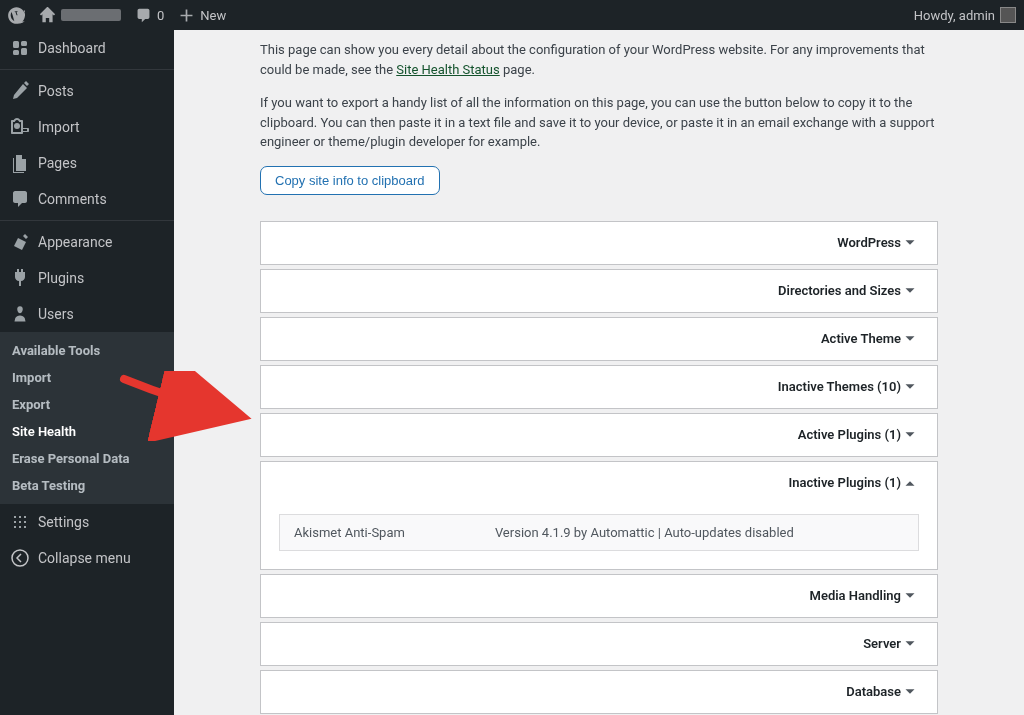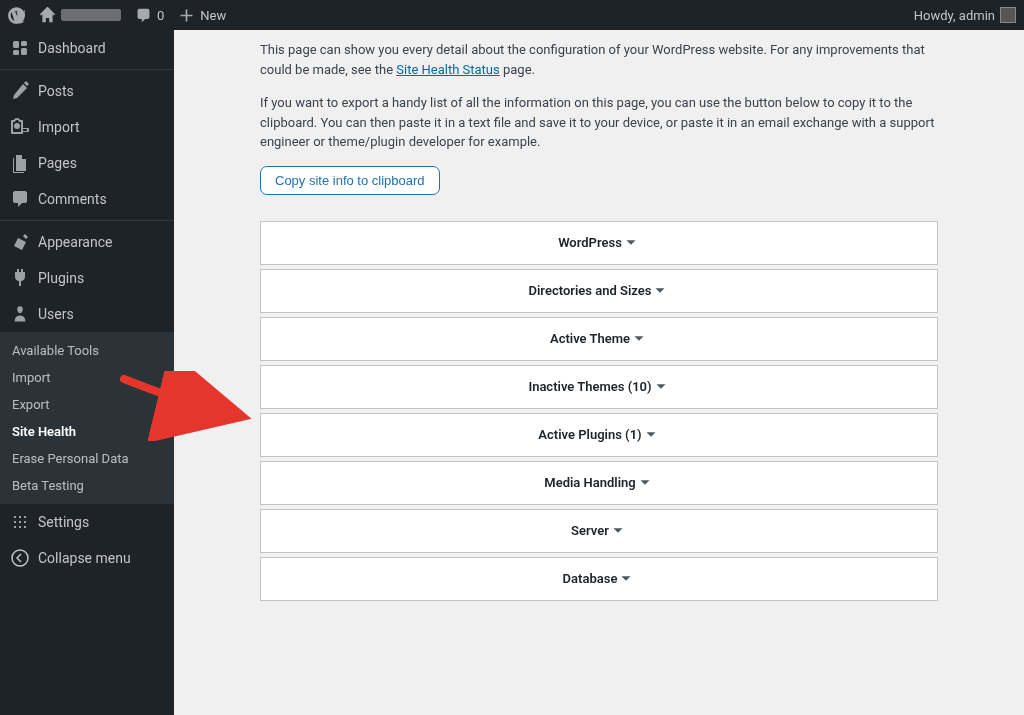--- a/index.html
+++ b/index.html
@@ -63,32 +63,33 @@
       border-right-color: #f0f0f1;
     }
     .menu-item svg { width: 20px; height: 20px; fill: rgba(240,246,252,0.6); flex-shrink: 0; }
     .menu-item.current svg { fill: #fff; }
     .submenu { background: #2c3338; padding: 5px 0; }
     .submenu-item {
       padding: 6px 12px;
       font-size: 13px;
       color: rgba(240,246,252,0.7);
       cursor: pointer;
+      font-weight: bold;
     }
     .submenu-item.current { color: #fff; font-weight: 600; }
     .menu-separator { border-top: 1px solid #32373c; margin: 3px 0; }
     
     .content {
       flex: 1;
       padding: 10px 20px 20px 20px;
       overflow: auto;
       background: #f0f0f1;
     }
     .intro { margin: 0 0 14px 0; color: #3c434a; max-width: 700px; line-height: 1.5; }
-    .intro a { color: #0369a1; text-decoration: underline; }
+    .intro a { color: #14532d; text-decoration: underline; }
     .copy-btn {
       display: inline-block;
       border: 1px solid #2271b1;
       color: #2271b1;
       background: #fff;
       padding: 6px 14px;
       border-radius: 7px;
       font-size: 13px;
       cursor: pointer;
       margin-bottom: 26px;
@@ -99,21 +100,21 @@
       border: 1px solid #c3c4c7;
       border-radius: 0;
       margin-bottom: 4px;
       width: 678px;
       margin-left: auto;
       margin-right: auto;
     }
     .acc-header {
       display: flex;
       align-items: center;
-      justify-content: center;
+      justify-content: flex-end;
       padding: 12px 18px;
       cursor: pointer;
       font-weight: 600;
       font-size: 13px;
       color: #1d2327;
     }
     .acc-header svg { width: 18px; height: 18px; fill: #50575e; }
     .acc-body {
       padding: 10px 18px 18px;
     }
@@ -295,20 +296,34 @@
 
     <div class="accordion">
       <div class="acc-header">
         <span>Active Plugins (1)</span>
         <svg viewBox="0 0 20 20">
             <path d="M5 7l5 5 5-5"></path>
           </svg>
       </div>
     </div>
 
+    <div class="accordion">
+      <div class="acc-header">
+        <span>Inactive Plugins (1)</span>
+        <svg viewBox="0 0 20 20">
+            <path d="M5 13l5-5 5 5"></path>
+          </svg>
+      </div>
+      <div class="acc-body">
+        <div class="plugin-row">
+          <span>Akismet Anti-Spam</span>
+          <span>Version 4.1.9 by Automattic | Auto-updates disabled</span>
+        </div>
+      </div>
+    </div>
 
     <div class="accordion">
       <div class="acc-header">
         <span>Media Handling</span>
         <svg viewBox="0 0 20 20">
             <path d="M5 7l5 5 5-5"></path>
           </svg>
       </div>
     </div>
 

